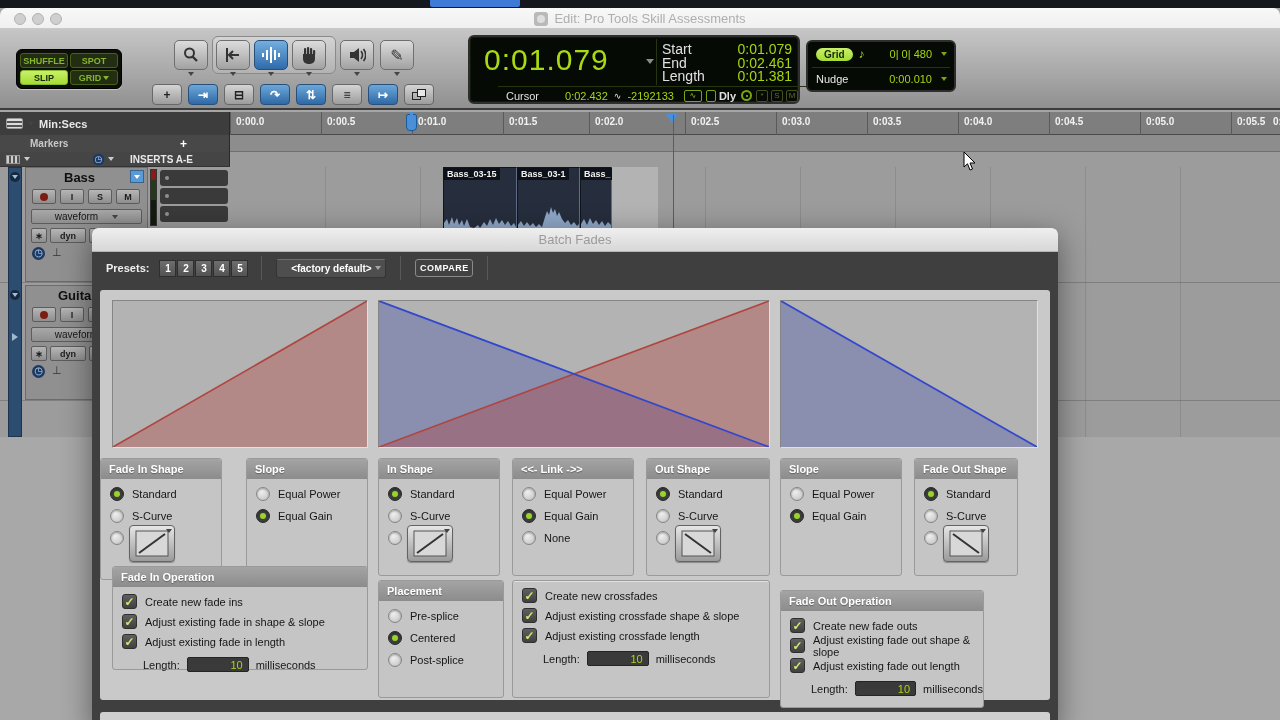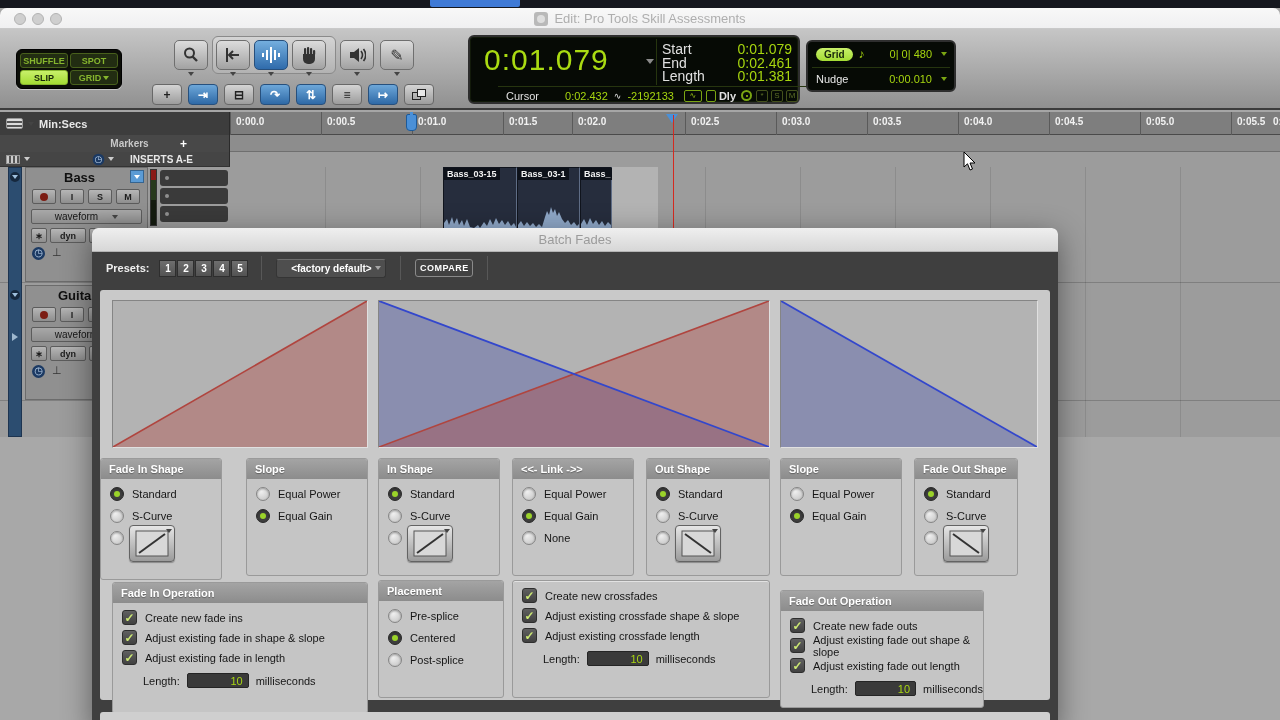--- a/index.html
+++ b/index.html
@@ -56,21 +56,21 @@
   .pill { background:linear-gradient(#c8f06a,#a4dc34); color:#16240a; font-weight:bold; font-size:10px; border-radius:7px; padding:0 8px; line-height:13px; }
   .gval { color:#a6d50f; }
   .gdar { border-top-color:#7aa512; }
 
   
   #ruler { left:0; top:112px; width:1280px; height:23px; background:#7e7e7e; border-bottom:1px solid #4a4a4a; }
   #rulerhead { left:0; top:0; width:230px; height:23px; background:#3d3d3d; display:flex; align-items:center; gap:5px; padding-left:6px; color:#e8e8e8; font-size:11px; font-weight:bold; border-right:1px solid #2a2a2a; }
   #rulericon { width:17px; height:11px; border:1px solid #999; background:repeating-linear-gradient(#ddd 0 2px, #555 2px 4px); border-radius:2px; }
   .tick { top:0; height:23px; border-left:1px solid #5a5a5a; color:#f2f2f2; font-size:10px; font-weight:bold; padding:4px 0 0 5px; }
   #markersrow { left:0; top:135px; width:1280px; height:17px; background:#8d8d8d; border-bottom:1px solid #6f6f6f; }
-  #markershead { left:0; top:0; width:230px; height:17px; background:#484848; color:#c9c9c9; font-size:10px; font-weight:bold; display:flex; align-items:center; border-right:1px solid #2a2a2a;justify-content:center; }
+  #markershead { left:0; top:0; width:230px; height:17px; background:#484848; color:#c9c9c9; font-size:10px; font-weight:bold; display:flex; align-items:center; border-right:1px solid #2a2a2a; }
   #colhead { left:0; top:152px; width:230px; height:15px; background:#454545; color:#e8e8e8; display:flex; align-items:center; border-right:1px solid #2a2a2a; border-bottom:1px solid #333; }
 
   
   #trackarea { left:0; top:135px; width:1280px; height:302px; background:#9c9c9c; }
   #belowtracks { left:0; top:437px; width:1280px; height:283px; background:#a8a8a8; }
   .gline { top:32px; width:1px; height:270px; background:rgba(0,0,0,.10); }
   .hline { left:0; width:1280px; height:1px; background:rgba(0,0,0,.18); }
   #bluestrip { left:8px; top:167px; width:14px; height:270px; background:#2c4d70; border:1px solid #1d3450; }
   .collapse { left:1px; width:10px; height:10px; border-radius:50%; background:#16283d; display:flex; align-items:center; justify-content:center; }
   .collapse .dar { border-left-width:3px; border-right-width:3px; border-top:4px solid #9fc0dd; }
@@ -299,21 +299,21 @@
     <div class="hline abs" style="top:147px"></div>
     <div class="hline abs" style="top:265px"></div>
   </div>
   <div id="belowtracks" class="abs"></div>
 
   <div id="ruler" class="abs">
     <div class="tick abs" style="left:230px"><span>0:00.0</span></div>
     <div class="tick abs" style="left:321px"><span>0:00.5</span></div>
     <div class="tick abs" style="left:412px"><span>0:01.0</span></div>
     <div class="tick abs" style="left:503px"><span>0:01.5</span></div>
-    <div class="tick abs" style="left:572px"><span>0:02.0</span></div>
+    <div class="tick abs" style="left:589px"><span>0:02.0</span></div>
     <div class="tick abs" style="left:685px"><span>0:02.5</span></div>
     <div class="tick abs" style="left:776px"><span>0:03.0</span></div>
     <div class="tick abs" style="left:867px"><span>0:03.5</span></div>
     <div class="tick abs" style="left:958px"><span>0:04.0</span></div>
     <div class="tick abs" style="left:1049px"><span>0:04.5</span></div>
     <div class="tick abs" style="left:1140px"><span>0:05.0</span></div>
     <div class="tick abs" style="left:1231px"><span>0:05.5</span></div>
     <div class="tick abs" style="left:1268px;border-left:none"><span>0:0</span></div>
     <div id="rulerhead" class="abs">
       <span id="rulericon"></span>
@@ -587,21 +587,21 @@
           </div>
         <div class="crvbtn" style="top:66px">
           <svg width="34" height="27" viewBox="0 0 34 27">
               <rect x="1" y="1" width="32" height="25" fill="#d8d8d8" stroke="#555"></rect>
               <line x1="4" y1="4" x2="30" y2="23" stroke="#333" stroke-width="2"></line>
             </svg>
           <span class="dar sm"></span>
         </div>
       </div>
 
-      <div class="panel abs" style="left:12px;top:292px;width:256px;height:132px">
+      <div class="panel abs" style="left:12px;top:276px;width:256px;height:104px">
         <div class="phead">Fade In Operation</div>
         <div class="optrow">
             <span class="chk">✓</span>
             <span>Create new fade ins</span>
           </div>
         <div class="optrow" style="margin-top:5px">
             <span class="chk">✓</span>
             <span>Adjust existing fade in shape &amp; slope</span>
           </div>
         <div class="optrow" style="margin-top:5px">

